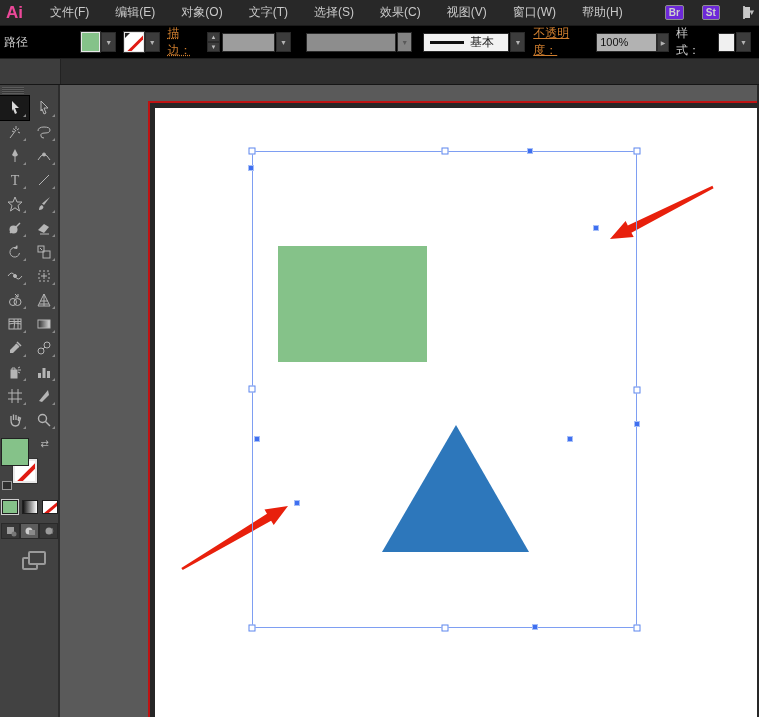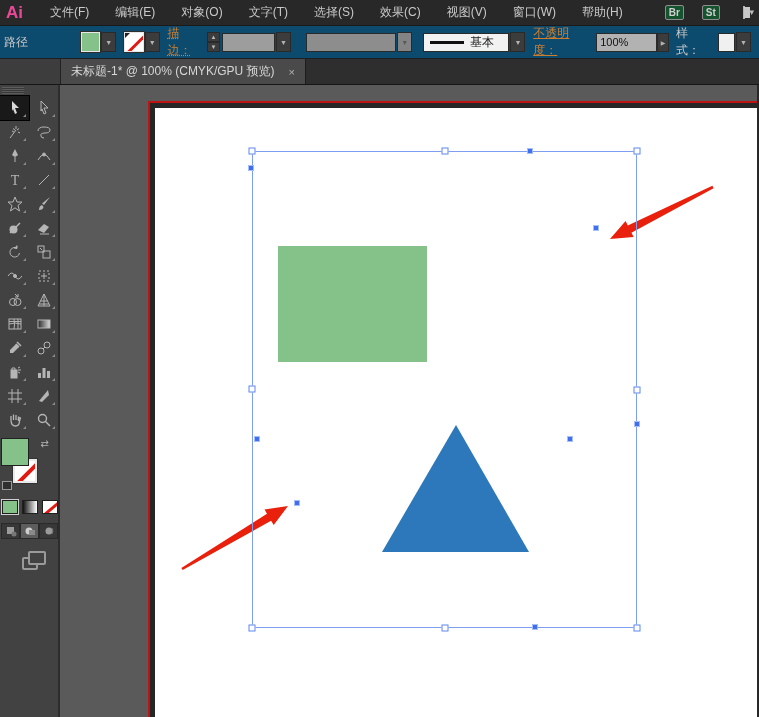--- a/index.html
+++ b/index.html
@@ -6,30 +6,30 @@
   html,body { width: 759px; height: 717px; overflow: hidden;
     font-family: "Liberation Sans", sans-serif; background:#282828; }
 
   
   .menubar { height:26px; background:#282828; display:flex; align-items:center;
     color:#c9c9c9; font-size:12px; padding-left:4px; border-bottom:1px solid #1a1a1a; }
   .ai-logo { color:#ec4899; font-weight:bold; font-size:17px; margin:0 14px 0 2px; }
   .menu-item { padding:0 13px; line-height:25px; cursor:default; white-space:nowrap; }
   .menu-sep { width:1px; height:16px; background:#4a4a4a; margin:0 10px; }
   .mini-btn { border:1px solid #8e8e8e; border-radius:2px; color:#cfcfcf; font-size:10px;
-    font-weight:bold; padding:1px 3px; margin:0 9px; background:#14532d; }
+    font-weight:bold; padding:1px 3px; margin:0 9px; background:#6d28d9; }
   .ws-icon { width:17px; height:13px; border:1px solid #b5b5b5; background:#6e6e6e;
     display:inline-block; position:relative; margin-left:14px; }
   .ws-icon::before { content:""; position:absolute; left:0; top:0; width:6px; height:11px;
     background:#c9c9c9; }
   .ws-caret { color:#bbb; font-size:8px; margin:0 10px 0 3px; }
   .rocket { color:#a9a9a9; font-size:15px; transform:rotate(0deg); margin-left:8px; }
 
   
-  .optionsbar { height:33px; background:#0c4a6e; border-bottom:1px solid #1f1f1f;
+  .optionsbar { height:33px; background:#000000; border-bottom:1px solid #1f1f1f;
     display:flex; align-items:center; color:#c6c6c6; font-size:12px; }
   .ctx-label { margin-left:4px; width:78px; }
   .swatch { width:20px; height:20px; border:1px solid #e7e7e7; outline:1px solid #2e2e2e; }
   .drop-btn { width:15px; height:20px; background:#3c3c3c; border:1px solid #2a2a2a;
     color:#b3b3b3; font-size:7px; display:flex; align-items:center; justify-content:center;
     margin-right:8px; margin-left:1px; }
   .none-swatch { position:relative; background:#fff; overflow:hidden; }
   .none-swatch::before { content:""; position:absolute; left:-3px; top:9px; width:30px;
     height:3px; background:#e01a12; transform:rotate(-45deg); }
   .none-swatch::after { content:""; position:absolute; left:0; top:0;
@@ -157,24 +157,20 @@
   <span class="hot-label" style="text-decoration:underline;">不透明度：</span>
   <span class="opacity-field">100%</span>
   <span class="play-btn">▶</span>
   <span style="margin-left:7px;">样式：</span>
   <span class="style-swatch"></span>
   <span class="drop-btn">▼</span>
 </div>
 
 <div class="tabbar">
   <div class="tabbar-left"></div>
-  <div class="doc-tab">
-    <span>未标题-1* @ 100% (CMYK/GPU 预览)</span>
-    <span class="tab-close">×</span>
-  </div>
 </div>
 
 <div class="content">
 
   <div class="toolbar">
     <div class="grip"></div>
     <div class="tool-grid">
       <span class="tool active">
         <svg width="16" height="16" viewBox="0 0 16 16">
             <path d="M5 1 L12 8 L8 8 L10 13 L8 14 L6 9 L5 11 Z" fill="#d8d8d8"></path>

